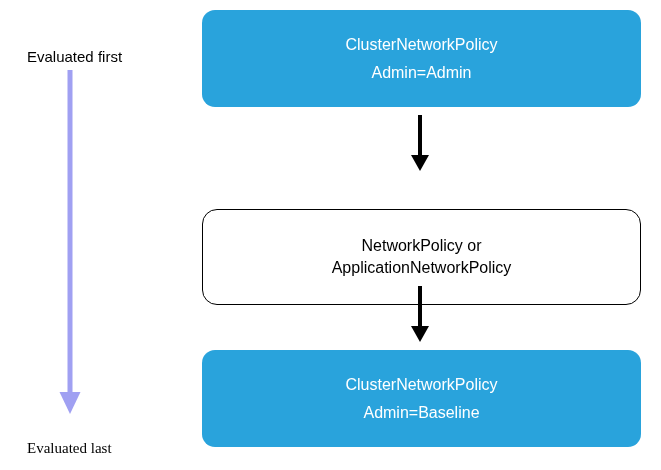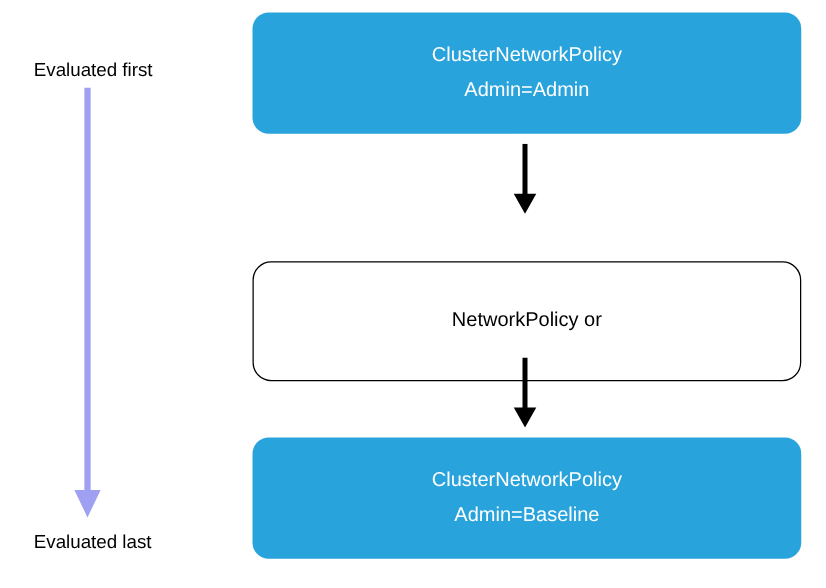--- a/index.html
+++ b/index.html
@@ -22,21 +22,21 @@
   }
   .side-label {
     position: absolute;
     left: 27px;
     font-size: 15px;
     color: var(--text-dark);
     white-space: nowrap;
     margin-top: 12px;
   }
   .side-label.first { top: 36px; }
-  .side-label.last  { top: 413px; }
+  .side-label.last  { top: 428px; font-family: Liberation Serif, serif; }
   .timeline-arrow {
     position: absolute;
     left: 58px;
     top: 70px;
     width: 24px;
     height: 344px;
   }
   .timeline-arrow .shaft { fill: var(--timeline-purple); }
   .timeline-arrow .head  { fill: var(--timeline-purple); }
   .node {
@@ -100,20 +100,21 @@
     <div>Admin=Admin</div>
   </div>
 
   <svg class="flow-arrow a1" viewBox="0 0 24 56" aria-hidden="true">
     <rect class="shaft" x="10" y="0" width="4" height="42"></rect>
     <polygon class="head" points="3,40 21,40 12,56"></polygon>
   </svg>
 
   <div class="node outline">
     <div>NetworkPolicy or</div>
+    <div>ApplicationNetworkPolicy</div>
   </div>
 
   <svg class="flow-arrow a2" viewBox="0 0 24 56" aria-hidden="true">
     <rect class="shaft" x="10" y="0" width="4" height="42"></rect>
     <polygon class="head" points="3,40 21,40 12,56"></polygon>
   </svg>
 
   <div class="node blue baseline">
     <div>ClusterNetworkPolicy</div>
     <div>Admin=Baseline</div>

